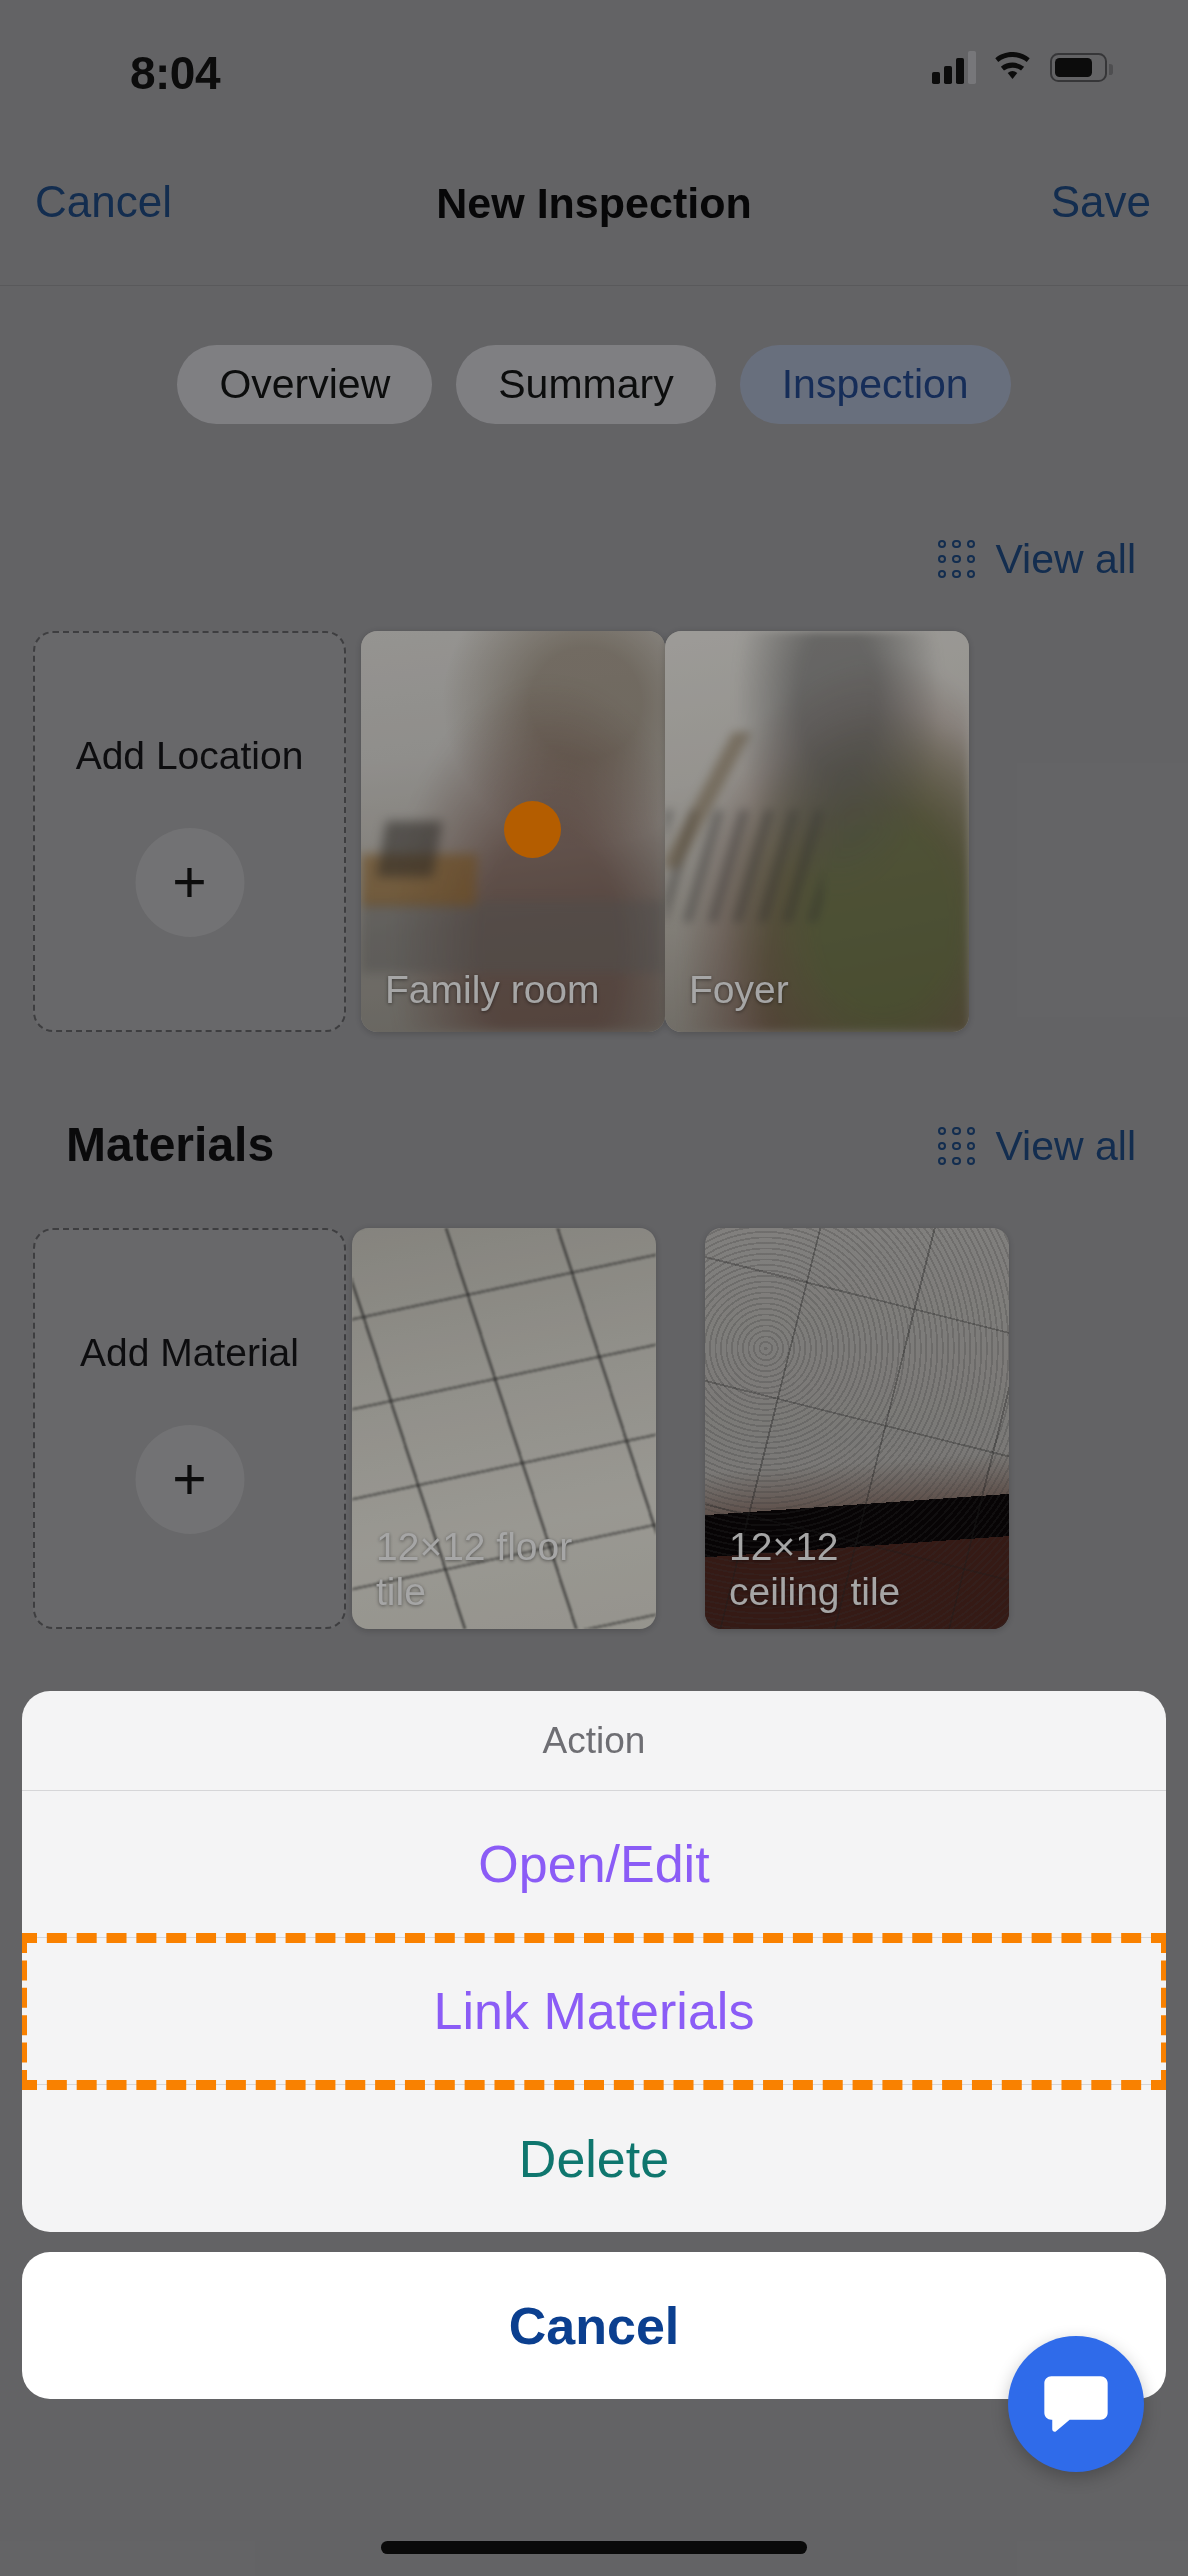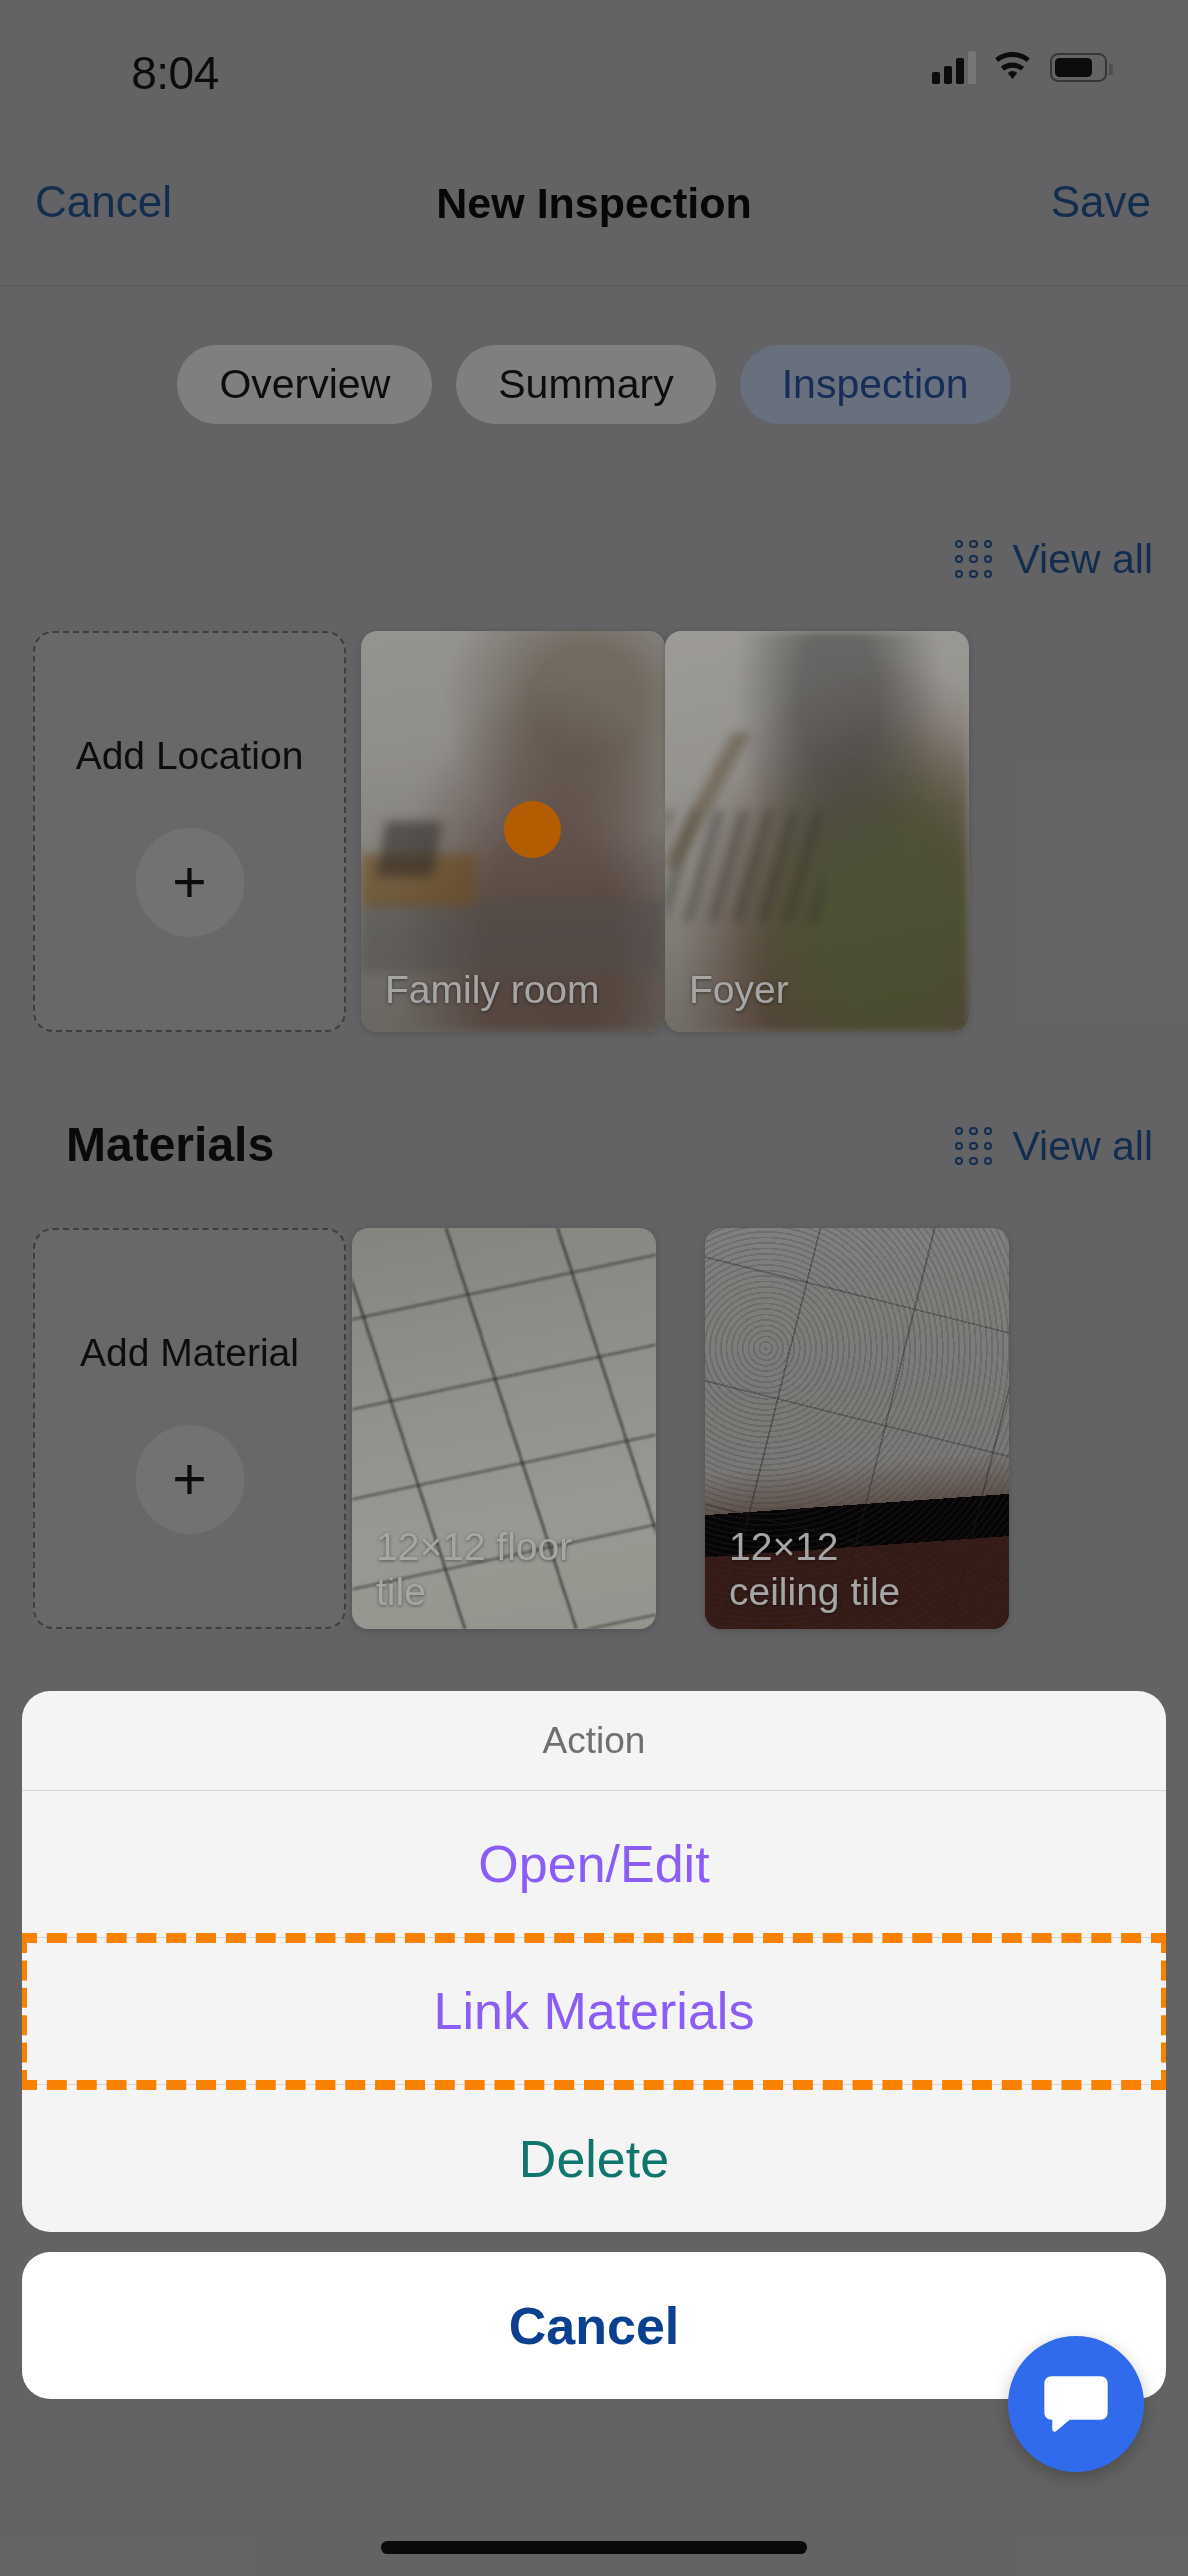--- a/index.html
+++ b/index.html
@@ -25,21 +25,21 @@
   }
 
   
   #status-bar {
     position: absolute; top: 0; left: 0;
     width: 1188px; height: 129px;
   }
   #status-time {
     position: absolute; left: 92px; top: 46px;
     width: 166px; text-align: center;
-    font-size: 46px; font-weight: 400; color: #111;
+    font-size: 46px; font-weight: 700; color: #111;
     letter-spacing: -0.5px;
   }
   #status-icons {
     position: absolute; right: 81px; top: 51px;
     display: flex; align-items: center; gap: 16.6px;
   }
   .cell-bars { display: flex; align-items: flex-end; gap: 3.7px; height: 33px; }
   .cell-bars i { display: block; width: 8.3px; background: #111; border-radius: 1.8px; }
   .cell-bars i:nth-child(1) { height: 12px; }
   .cell-bars i:nth-child(2) { height: 18.4px; }
@@ -97,21 +97,21 @@
 
   
   .section-header {
     position: absolute; left: 0; width: 1188px; height: 64px;
   }
   .section-title {
     position: absolute; left: 66px; top: 0;
     font-size: 48px; font-weight: 700; color: #0e0e10;
   }
   .view-all {
-    position: absolute; right: 35px; top: 5.5px;
+    position: absolute; right: 52px; top: 5.5px;
     display: flex; align-items: center; gap: 20px;
   }
   .grid-icon { display: grid; grid-template-columns: repeat(3, 8.3px); gap: 6.4px; }
   .grid-icon i {
     width: 8.3px; height: 8.3px; border-radius: 50%;
     border: 2.3px solid #1b3f6e;
   }
   .view-all-label { font-size: 41px; color: #1b3f6e; }
 
   

